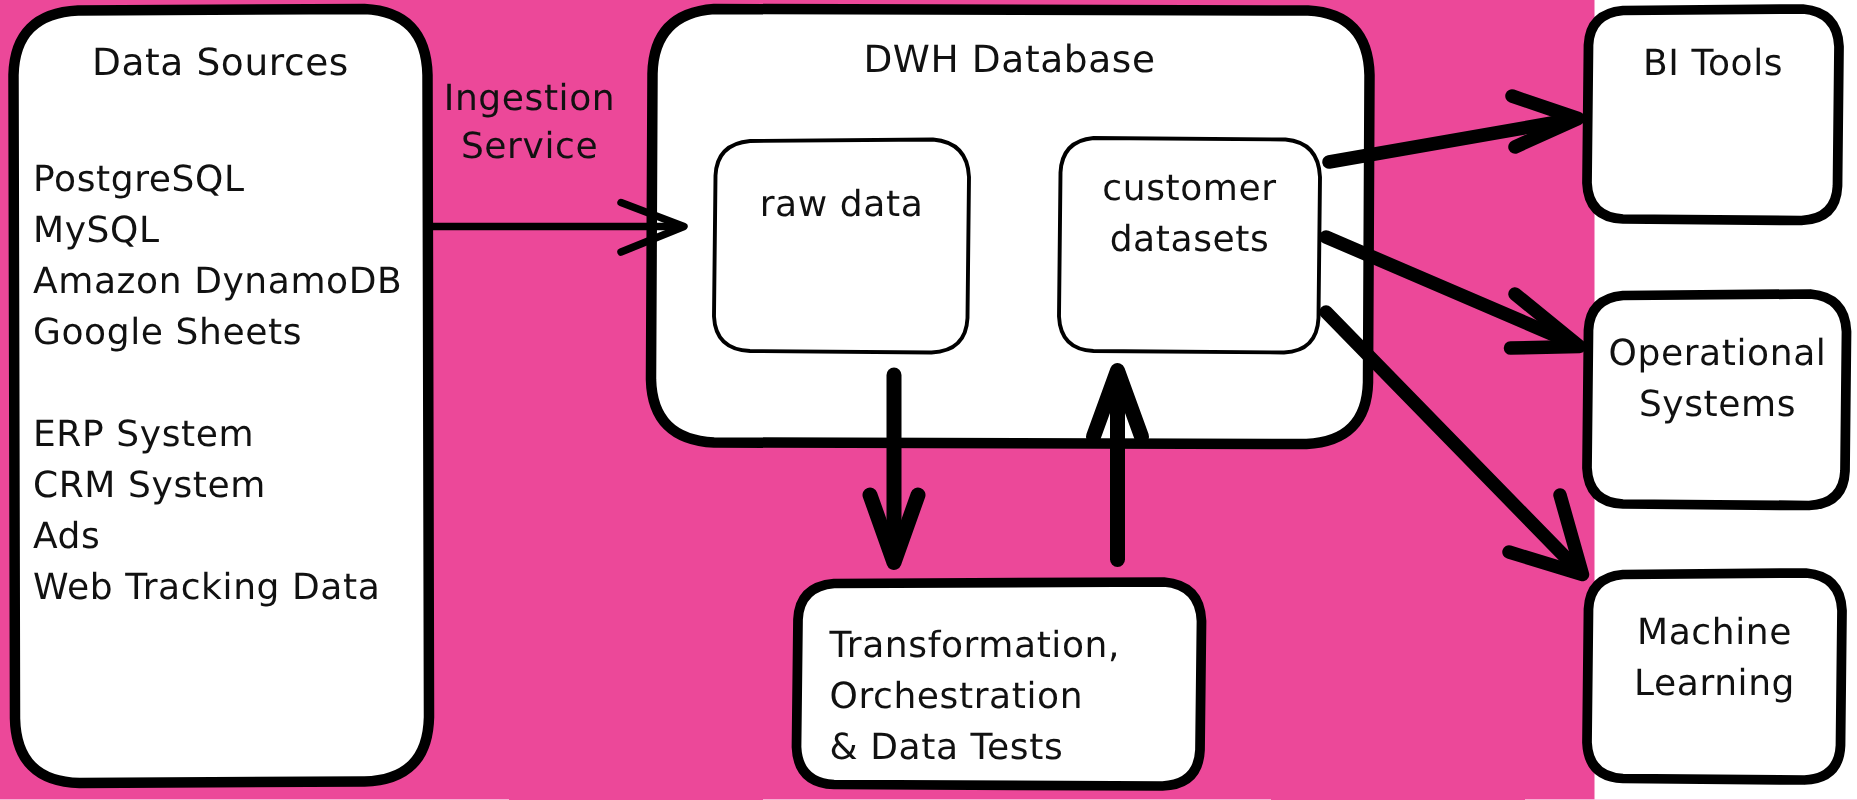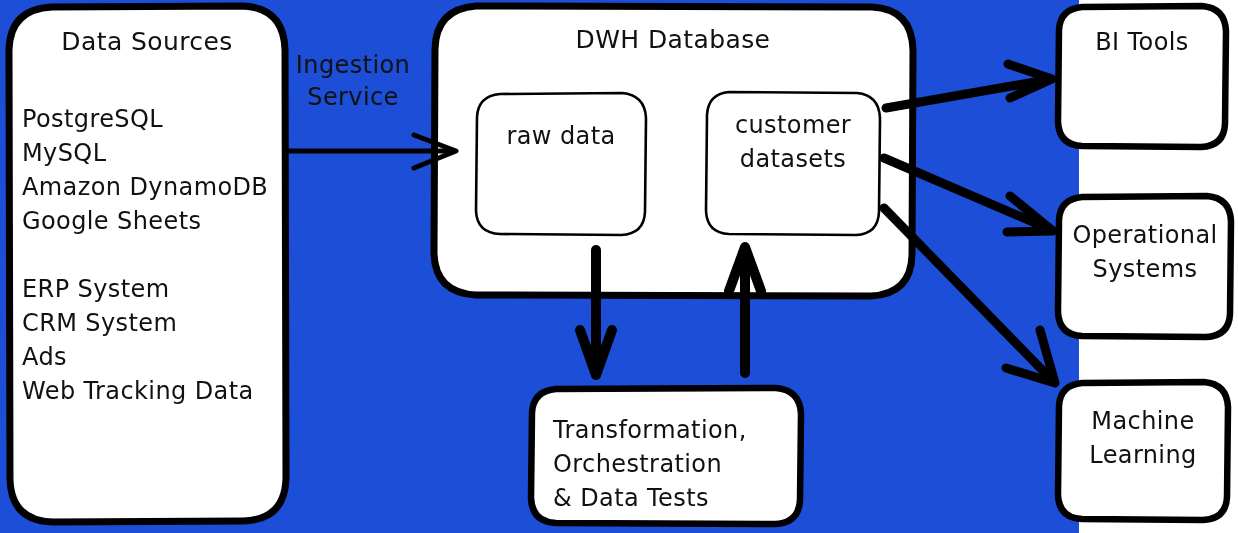--- a/index.html
+++ b/index.html
@@ -10,22 +10,21 @@
   body {
     width: 1238px;
     height: 533px;
     overflow: hidden;
     font-family: "DejaVu Sans", sans-serif;
   }
   #diagram-root {
     position: relative;
     width: 1063px;
     height: 533px;
-    background: #1d4ed8;
-    padding-left: 16px;
+    background: #ec4899;
   }
   svg#diagram-svg {
     position: absolute;
     top: 0;
     left: 0;
     width: 1238px;
     height: 533px;
   }
   .node-shape {
     fill: #ffffff;

